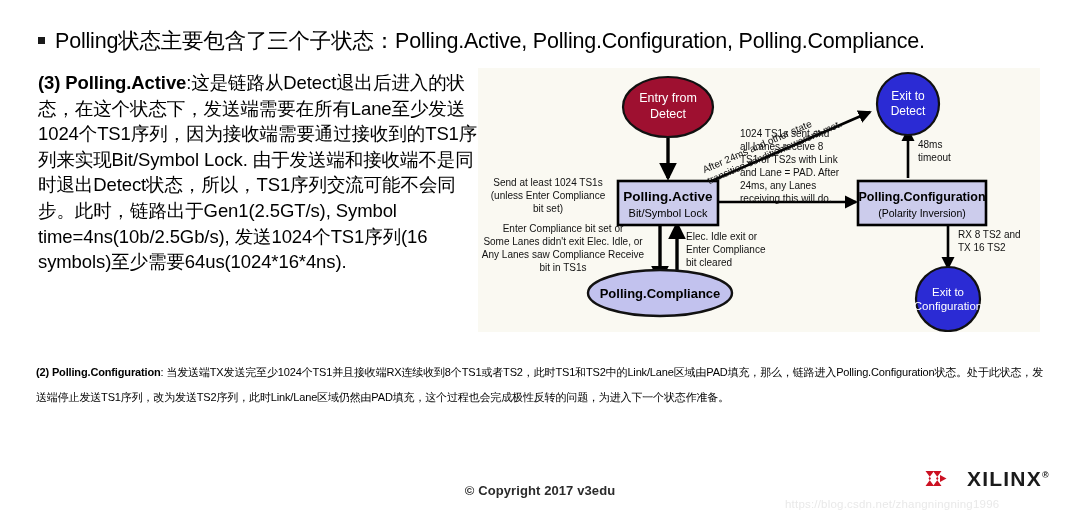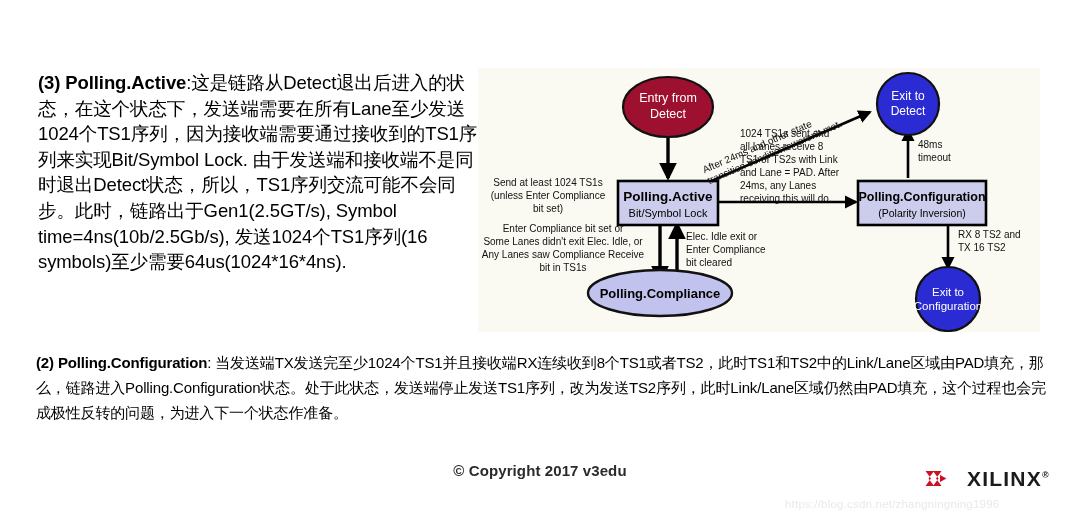--- a/index.html
+++ b/index.html
@@ -55,45 +55,45 @@
     line-height: 25.6px;
     letter-spacing: -0.1px;
     text-align: left;
   }
   .para-one b { font-weight: bold; }
 
   
   .para-two {
     position: absolute;
     left: 36px;
-    top: 350px;
+    top: 360px;
     width: 1012px;
-    font-size: 15px;
+    font-size: 11px;
     line-height: 25px;
     letter-spacing: -0.15px;
   }
   .para-three {
     position: absolute;
     left: 36px;
     top: 442px;
     width: 1012px;
     font-size: 17.5px;
     line-height: 25px;
     letter-spacing: -0.15px;
   }
   .para-two b, .para-three b { font-weight: bold; }
 
   
   .copyright {
     position: absolute;
     left: 0;
-    top: 462px;
+    top: 483px;
     width: 1080px;
     text-align: center;
-    font-size: 15px;
+    font-size: 13px;
     font-weight: bold;
     color: #2b2b2b;
     letter-spacing: 0.1px;
   }
 
   
   .xilinx-logo {
     position: absolute;
     left: 925px;
     top: 468px;
@@ -147,20 +147,24 @@
   }
   .dg-label {
     font-family: "Liberation Sans", sans-serif;
   }
 </style>
 </head>
 <body>
 
 <div id="slide">
 
+  <div class="headline">
+    <span class="bullet-sq"></span>
+    <span class="headline-text">Polling状态主要包含了三个子状态：Polling.Active, Polling.Configuration, Polling.Compliance.</span>
+  </div>
 
   <div class="para-one">
     <b>(3) Polling.Active</b><span>:这是链路从Detect退出后进入的状态，在这个状态下，发送端需要在所有Lane至少发送1024个TS1序列，因为接收端需要通过接收到的TS1序列来实现Bit/Symbol Lock. 由于发送端和接收端不是同时退出Detect状态，所以，TS1序列交流可能不会同步。此时，链路出于Gen1(2.5GT/s), Symbol time=4ns(10b/2.5Gb/s), 发送1024个TS1序列(16 symbols)至少需要64us(1024*16*4ns).</span>
   </div>
 
   <div id="diagram">
     <svg width="562" height="264" viewBox="0 0 562 264" xmlns="http://www.w3.org/2000/svg">
 
       <rect x="0" y="0" width="562" height="264" fill="#faf9f2"></rect>
 

